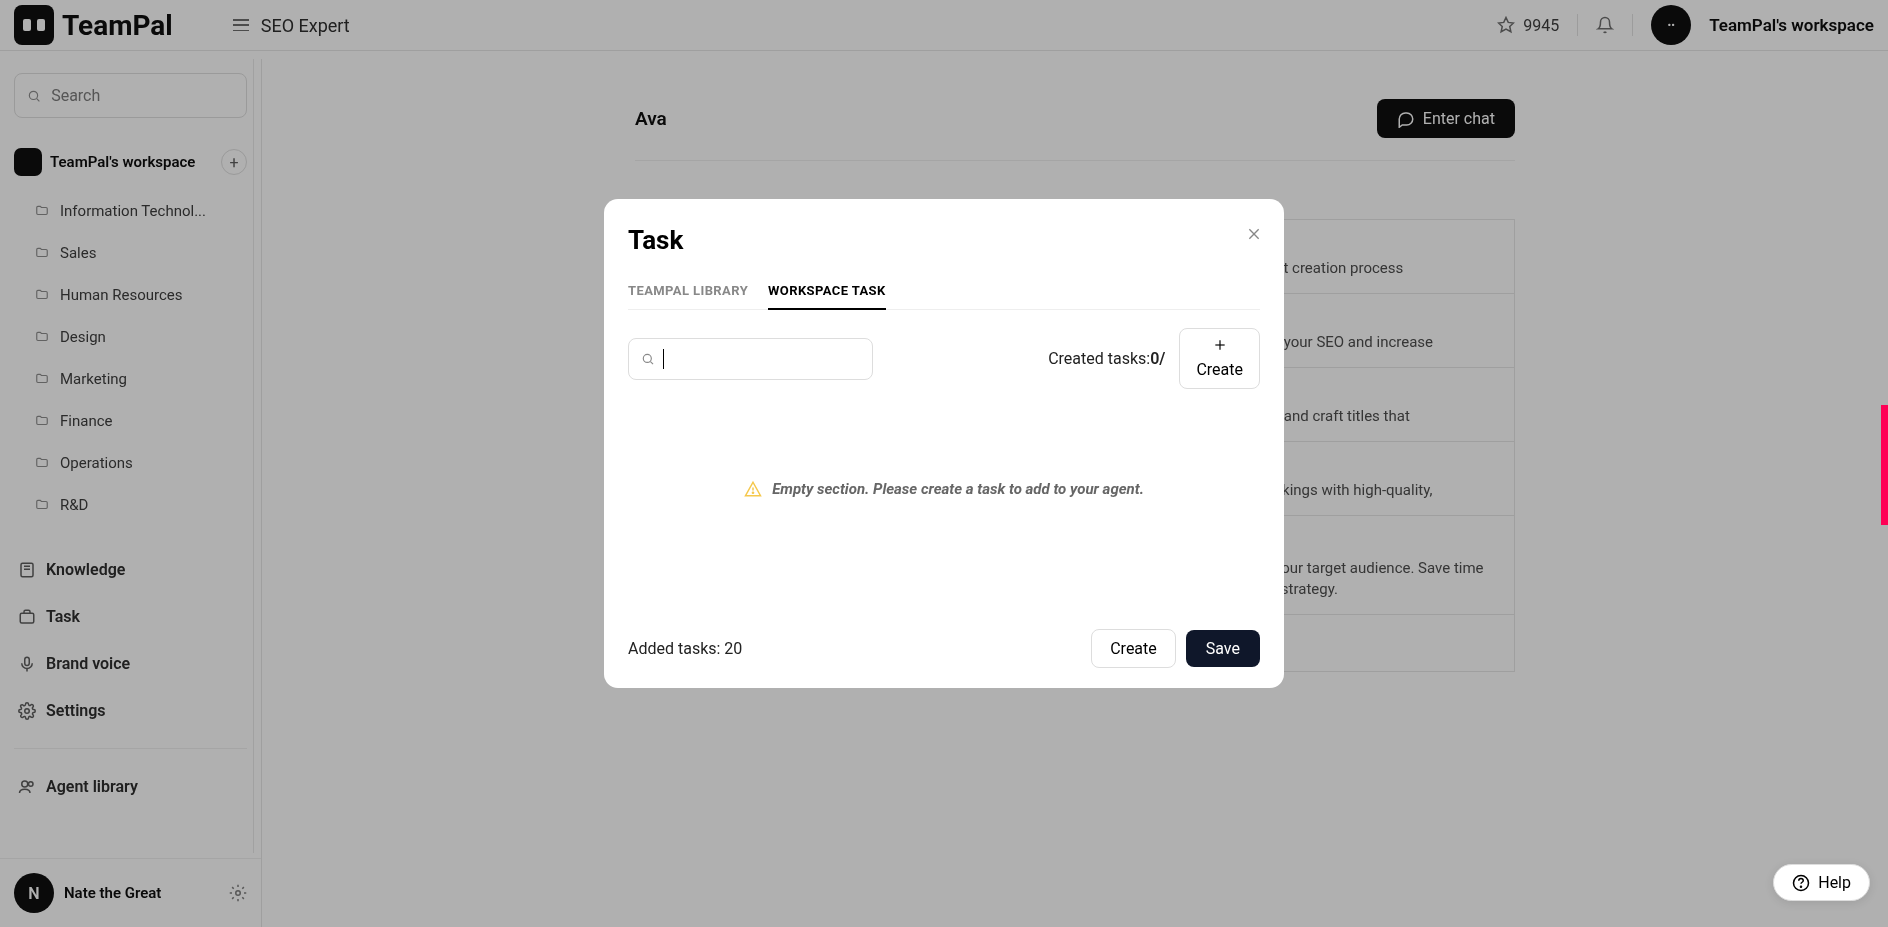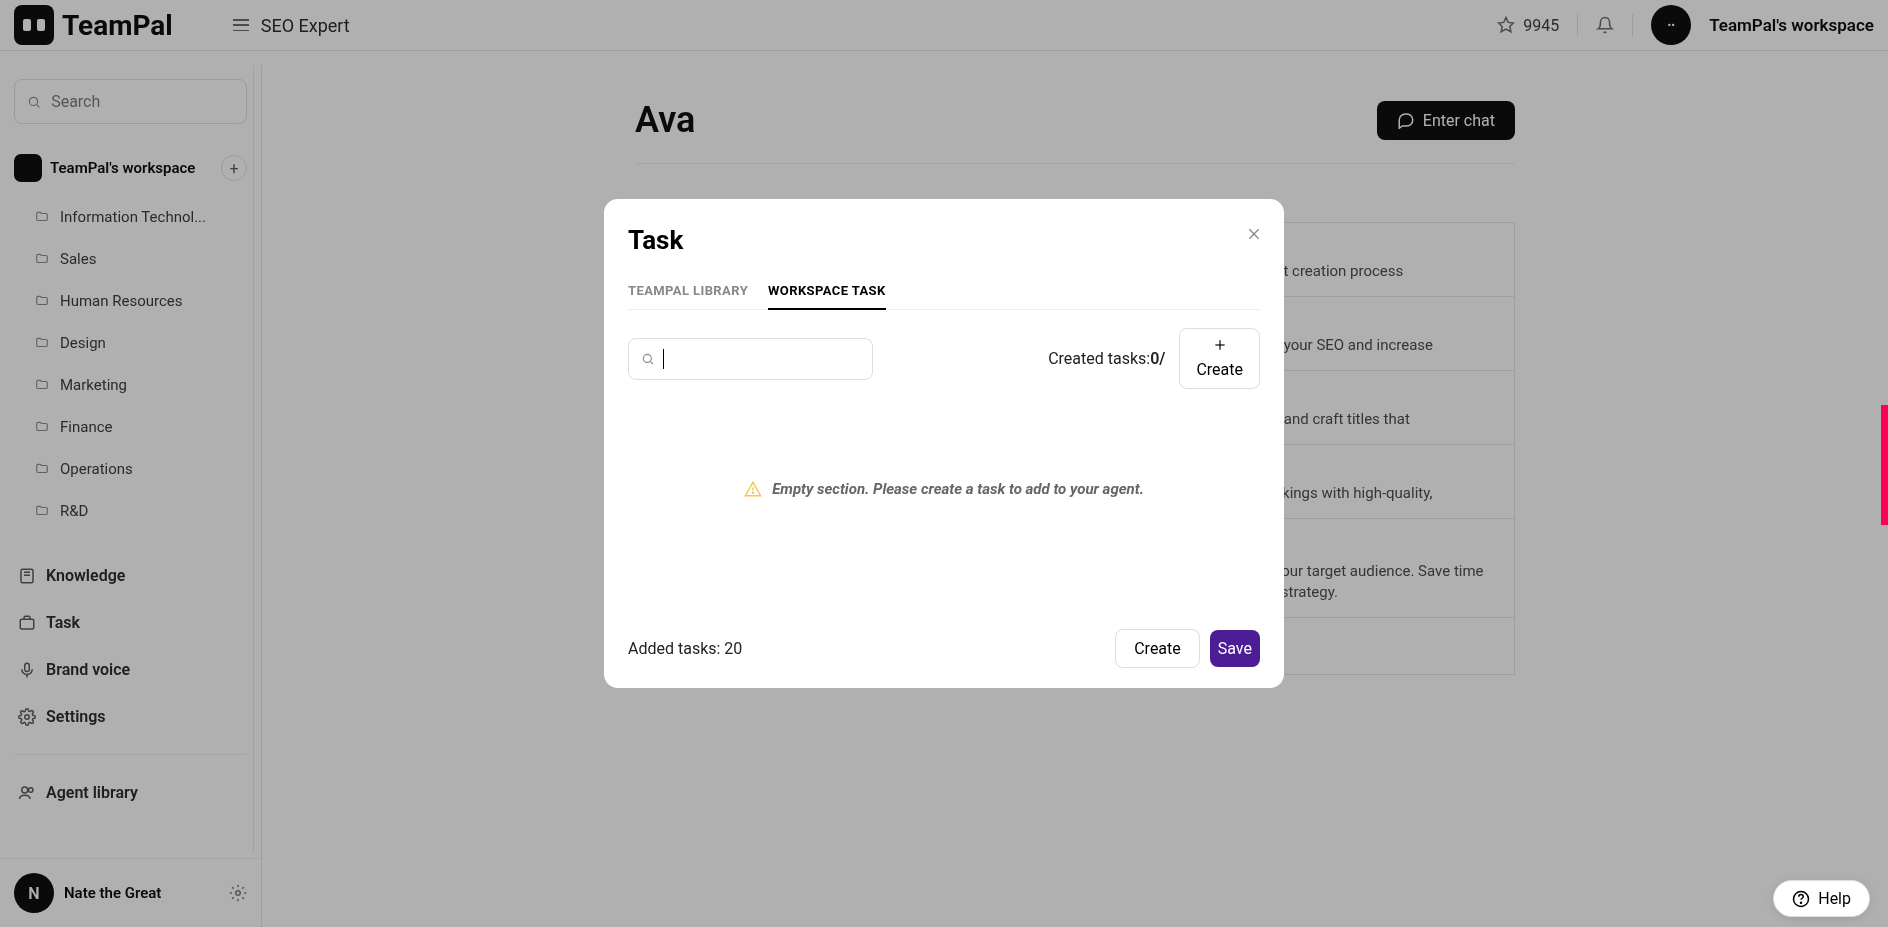--- a/index.html
+++ b/index.html
@@ -108,21 +108,21 @@
       font-size: 11px;
     }
     .workspace-name {
       font-size: 17px;
       font-weight: 600;
     }
 
     
     .sidebar {
       position: absolute;
-      top: 65px;
+      top: 59px;
       left: 0;
       width: 262px;
       bottom: 0;
       border-right: 1px solid #e5e5e5;
       display: flex;
       flex-direction: column;
       padding: 14px;
     }
     .sidebar-inner-border {
       position: absolute;
@@ -261,21 +261,21 @@
     }
     .main-inner {
       width: 880px;
     }
     .page-header {
       display: flex;
       align-items: center;
       margin-bottom: 22px;
     }
     .page-title {
-      font-size: 36px;
+      font-size: 19px;
       font-weight: 600;
     }
     .enter-chat-btn {
       margin-left: auto;
       background: #000;
       color: #fff;
       border-radius: 8px;
       padding: 10px 20px;
       display: flex;
       align-items: center;
@@ -437,31 +437,31 @@
       color: #222;
     }
     .cancel-btn {
       border: 1px solid #ddd;
       border-radius: 8px;
       padding: 9px 18px;
       font-size: 16px;
       margin-left: auto;
     }
     .save-btn {
-      background: #4c1d95;
+      background: #0f172a;
       color: #fff;
       border-radius: 8px;
-      padding: 9px 8px;
+      padding: 9px 20px;
       font-size: 16px;
       margin-left: 10px;
     }
 
     .help-btn {
       position: absolute;
-      bottom: 10px;
+      bottom: 26px;
       right: 18px;
       background: #fff;
       border: 1px solid #ddd;
       border-radius: 22px;
       padding: 8px 18px;
       display: flex;
       align-items: center;
       gap: 8px;
       font-size: 16px;
       box-shadow: 0 2px 10px rgba(0,0,0,0.1);

